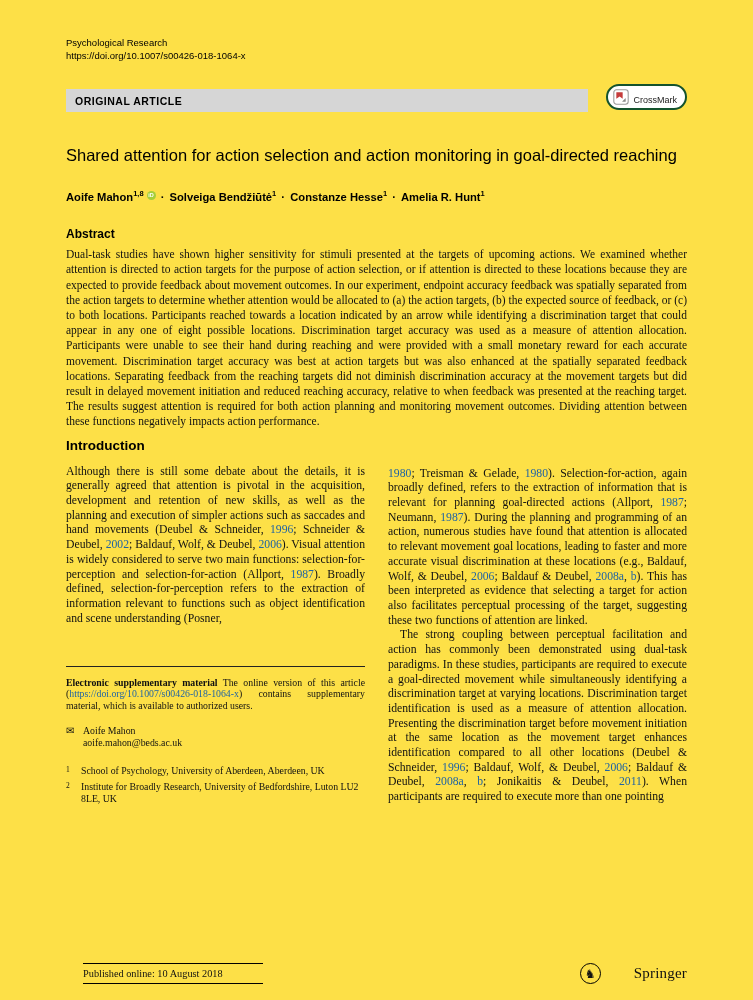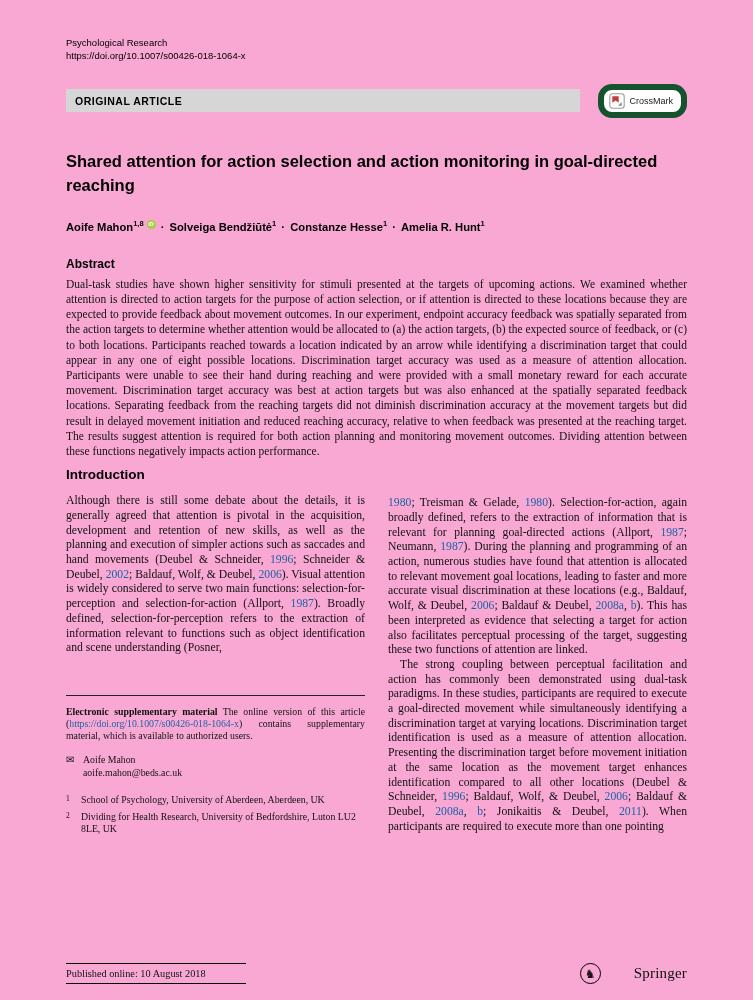--- a/index.html
+++ b/index.html
@@ -1,35 +1,35 @@
 <!DOCTYPE html>
 <html lang="en" style="--link_blue: #1e63a4; --banner_gray: #d6d6d6; --orcid_green: #a6ce39; --crossmark_red: #c43b3b; --crossmark_gray: #8a8a8a;"><head>
 <meta charset="utf-8">
 <style>
   html,body{margin:0;padding:0;background:#fff;}
   .page{
-    width:753px;height:1000px;position:relative;background:#f9a8d4;
+    width:753px;height:1000px;position:relative;background:#fde047;
     box-sizing:border-box;padding:36px 66px 0 66px;overflow:hidden;
     font-family:"Liberation Serif",serif;color:#111;
   }
   
   .m-head{font-family:"Liberation Sans",sans-serif;font-size:9.5px;line-height:13px;color:#000;}
   .banner-row{display:flex;align-items:flex-start;margin-top:13px;}
   .banner{
     flex:1;background:var(--banner_gray,#d6d6d6);
     font-family:"Liberation Sans",sans-serif;font-weight:bold;font-size:10.5px;
     letter-spacing:.5px;padding:6px 0 5px 9px;margin-right:18px;color:#000;margin-top:14px;
   }
   .crossmark{
-    margin-top:9px;border:6px solid #14532d;border-radius:14px;
-    padding:3px 8px 3px 5px;display:flex;align-items:center;gap:4px;background:#fff;flex:0 0 auto;
+    margin-top:9px;border:2px solid #14532d;border-radius:14px;
+    padding:3px 8px 3px 5px;display:flex;align-items:flex-end;gap:4px;background:#fff;flex:0 0 auto;
   }
   .cm-text{font-family:"Liberation Sans",sans-serif;font-size:9px;color:#222;}
   .title{
-    font-family:"Liberation Sans",sans-serif;font-weight:bold;font-size:16.5px;
+    font-family:"Liberation Sans",sans-serif;font-weight:normal;font-size:16.5px;
     line-height:23.5px;margin:32px 0 0 0;color:#000;
   }
   .authors{margin-top:22px;font-family:"Liberation Sans",sans-serif;font-weight:bold;font-size:11.2px;color:#000;}
   .authors sup{font-size:7.5px;}
   .author-sep{margin:0 2px;}
   .orcid{
     display:inline-block;width:9px;height:9px;border-radius:50%;
     background:var(--orcid_green,#a6ce39);color:#fff;font-size:5.5px;line-height:9px;
     text-align:center;font-weight:bold;margin-left:3px;vertical-align:super;
     font-family:"Liberation Sans",sans-serif;
@@ -52,21 +52,21 @@
   .foot-rule{border:0;border-top:1px solid #222;margin:0 0 7px 0;}
   .footnote{font-size:9.8px;line-height:11.7px;text-align:justify;hyphens:auto;}
   .footnote .bold{font-weight:bold;}
   .contact{margin-top:13px;font-size:9.8px;line-height:12.5px;display:grid;grid-template-columns:17px 1fr;}
   .envelope{font-size:10px;}
   .email{color:#111;text-decoration:none;}
   .affs{margin-top:15px;font-size:9.8px;line-height:11.7px;}
   .aff{display:flex;gap:7px;margin-top:5px;}
   .aff-num{font-size:7.5px;flex:0 0 8px;transform:translateY(-1px);}
   
-  .page-footer{position:absolute;left:66px;right:66px;bottom:16px;display:flex;justify-content:space-between;align-items:center;}
+  .page-footer{position:absolute;left:83px;right:66px;bottom:16px;display:flex;justify-content:space-between;align-items:center;}
   .pub-box{border-top:1px solid #000;border-bottom:1px solid #000;padding:4px 12px 4px 0;font-size:10.3px;width:168px;}
   .springer{display:flex;align-items:center;gap:5px;}
   .springer-circle{width:19px;height:19px;border:1.6px solid #000;border-radius:50%;display:flex;align-items:center;justify-content:center;font-size:12px;line-height:1;}
   .springer-name{font-family:"Liberation Serif",serif;font-size:15px;letter-spacing:.2px;margin-left:28px;}
 </style>
 </head>
 <body>
 
 <div class="page">
 
@@ -109,21 +109,21 @@
           <span></span>
           <a class="email">aoife.mahon@beds.ac.uk</a>
         </div>
         <div class="affs">
             <div class="aff">
               <span class="aff-num">1</span>
               <span class="aff-text">School of Psychology, University of Aberdeen, Aberdeen, UK</span>
             </div>
             <div class="aff">
               <span class="aff-num">2</span>
-              <span class="aff-text">Dividing for Health Research, University of Bedfordshire, Luton LU2 8LE, UK</span>
+              <span class="aff-text">Institute for Broadly Research, University of Bedfordshire, Luton LU2 8LE, UK</span>
             </div>
           </div>
       </div>
     </div>
 
     <div class="col col-right">
       <p class="body-p first"><span class="cite">1980</span>; Treisman &amp; Gelade, <span class="cite">1980</span>). Selection-for-action, again broadly defined, refers to the extraction of information that is relevant for planning goal-directed actions (Allport, <span class="cite">1987</span>; Neumann, <span class="cite">1987</span>). During the planning and programming of an action, numerous studies have found that attention is allocated to relevant movement goal locations, leading to faster and more accurate visual discrimination at these locations (e.g., Baldauf, Wolf, &amp; Deubel, <span class="cite">2006</span>; Baldauf &amp; Deubel, <span class="cite">2008a</span>, <span class="cite">b</span>). This has been interpreted as evidence that selecting a target for action also facilitates perceptual processing of the target, suggesting these two functions of attention are linked.</p>
       <p class="body-p indent">The strong coupling between perceptual facilitation and action has commonly been demonstrated using dual-task paradigms. In these studies, participants are required to execute a goal-directed movement while simultaneously identifying a discrimination target at varying locations. Discrimination target identification is used as a measure of attention allocation. Presenting the discrimination target before movement initiation at the same location as the movement target enhances identification compared to all other locations (Deubel &amp; Schneider, <span class="cite">1996</span>; Baldauf, Wolf, &amp; Deubel, <span class="cite">2006</span>; Baldauf &amp; Deubel, <span class="cite">2008a</span>, <span class="cite">b</span>; Jonikaitis &amp; Deubel, <span class="cite">2011</span>). When participants are required to execute more than one pointing</p>
     </div>
   </div>

